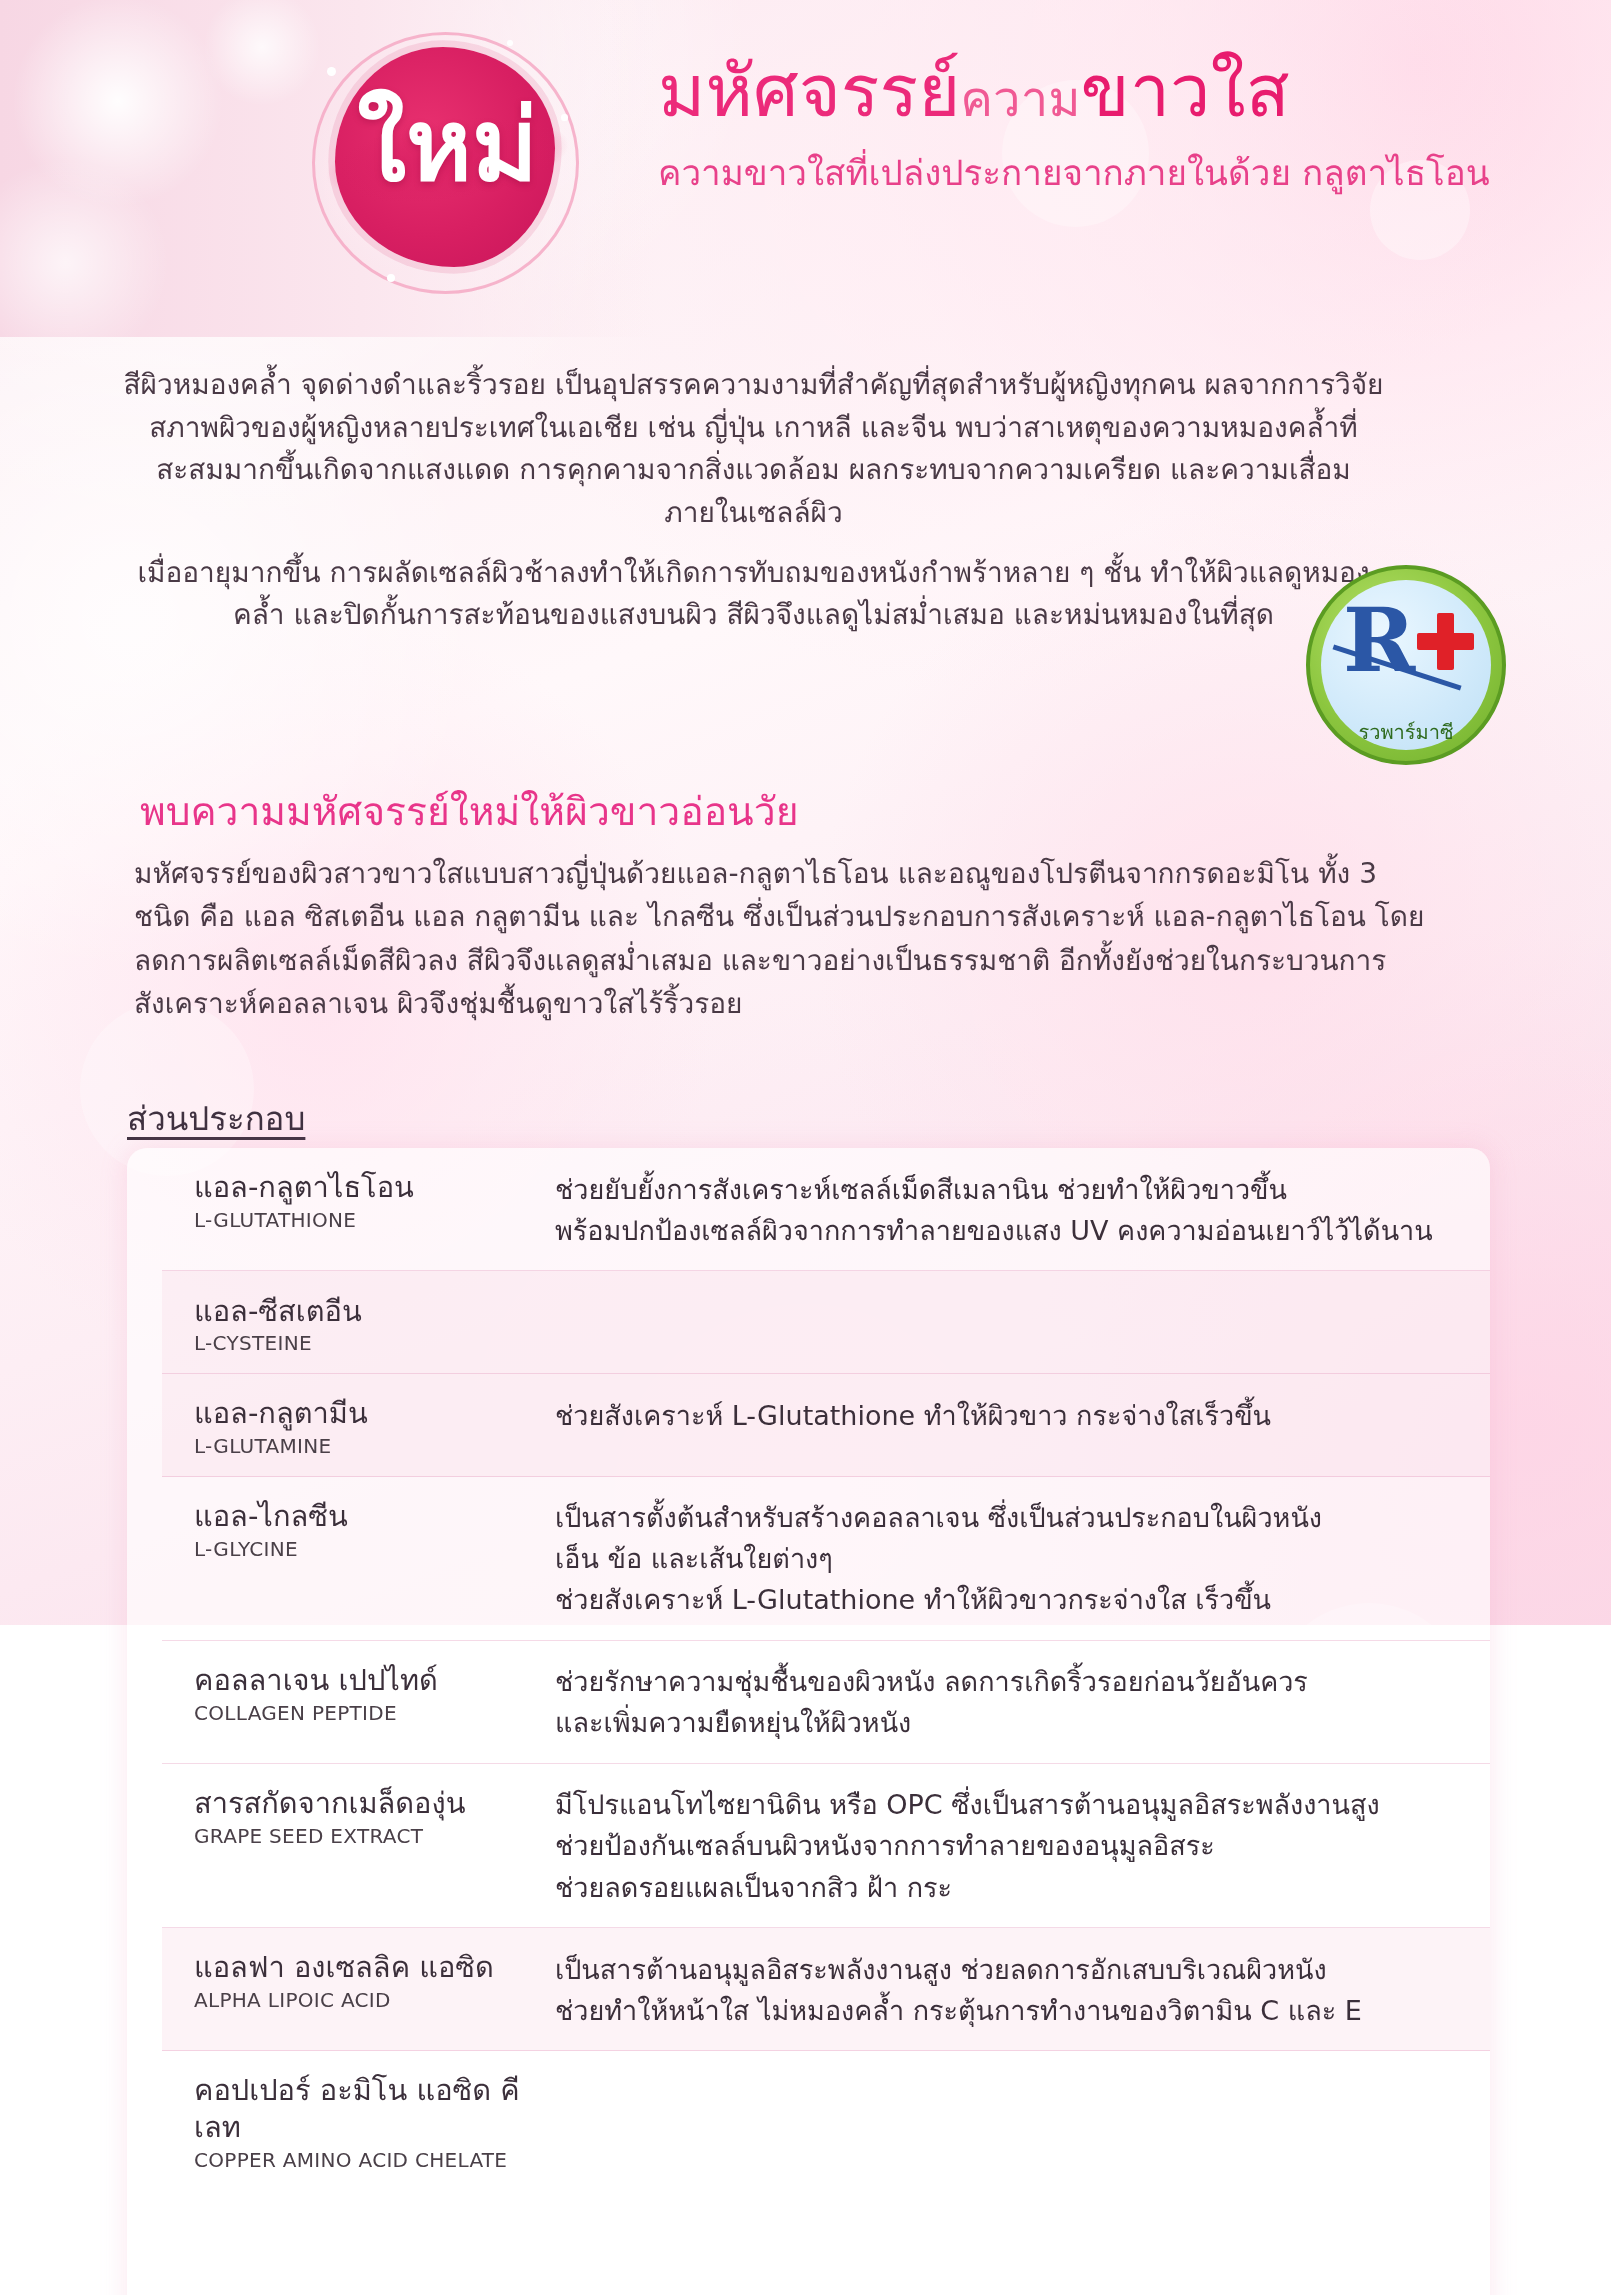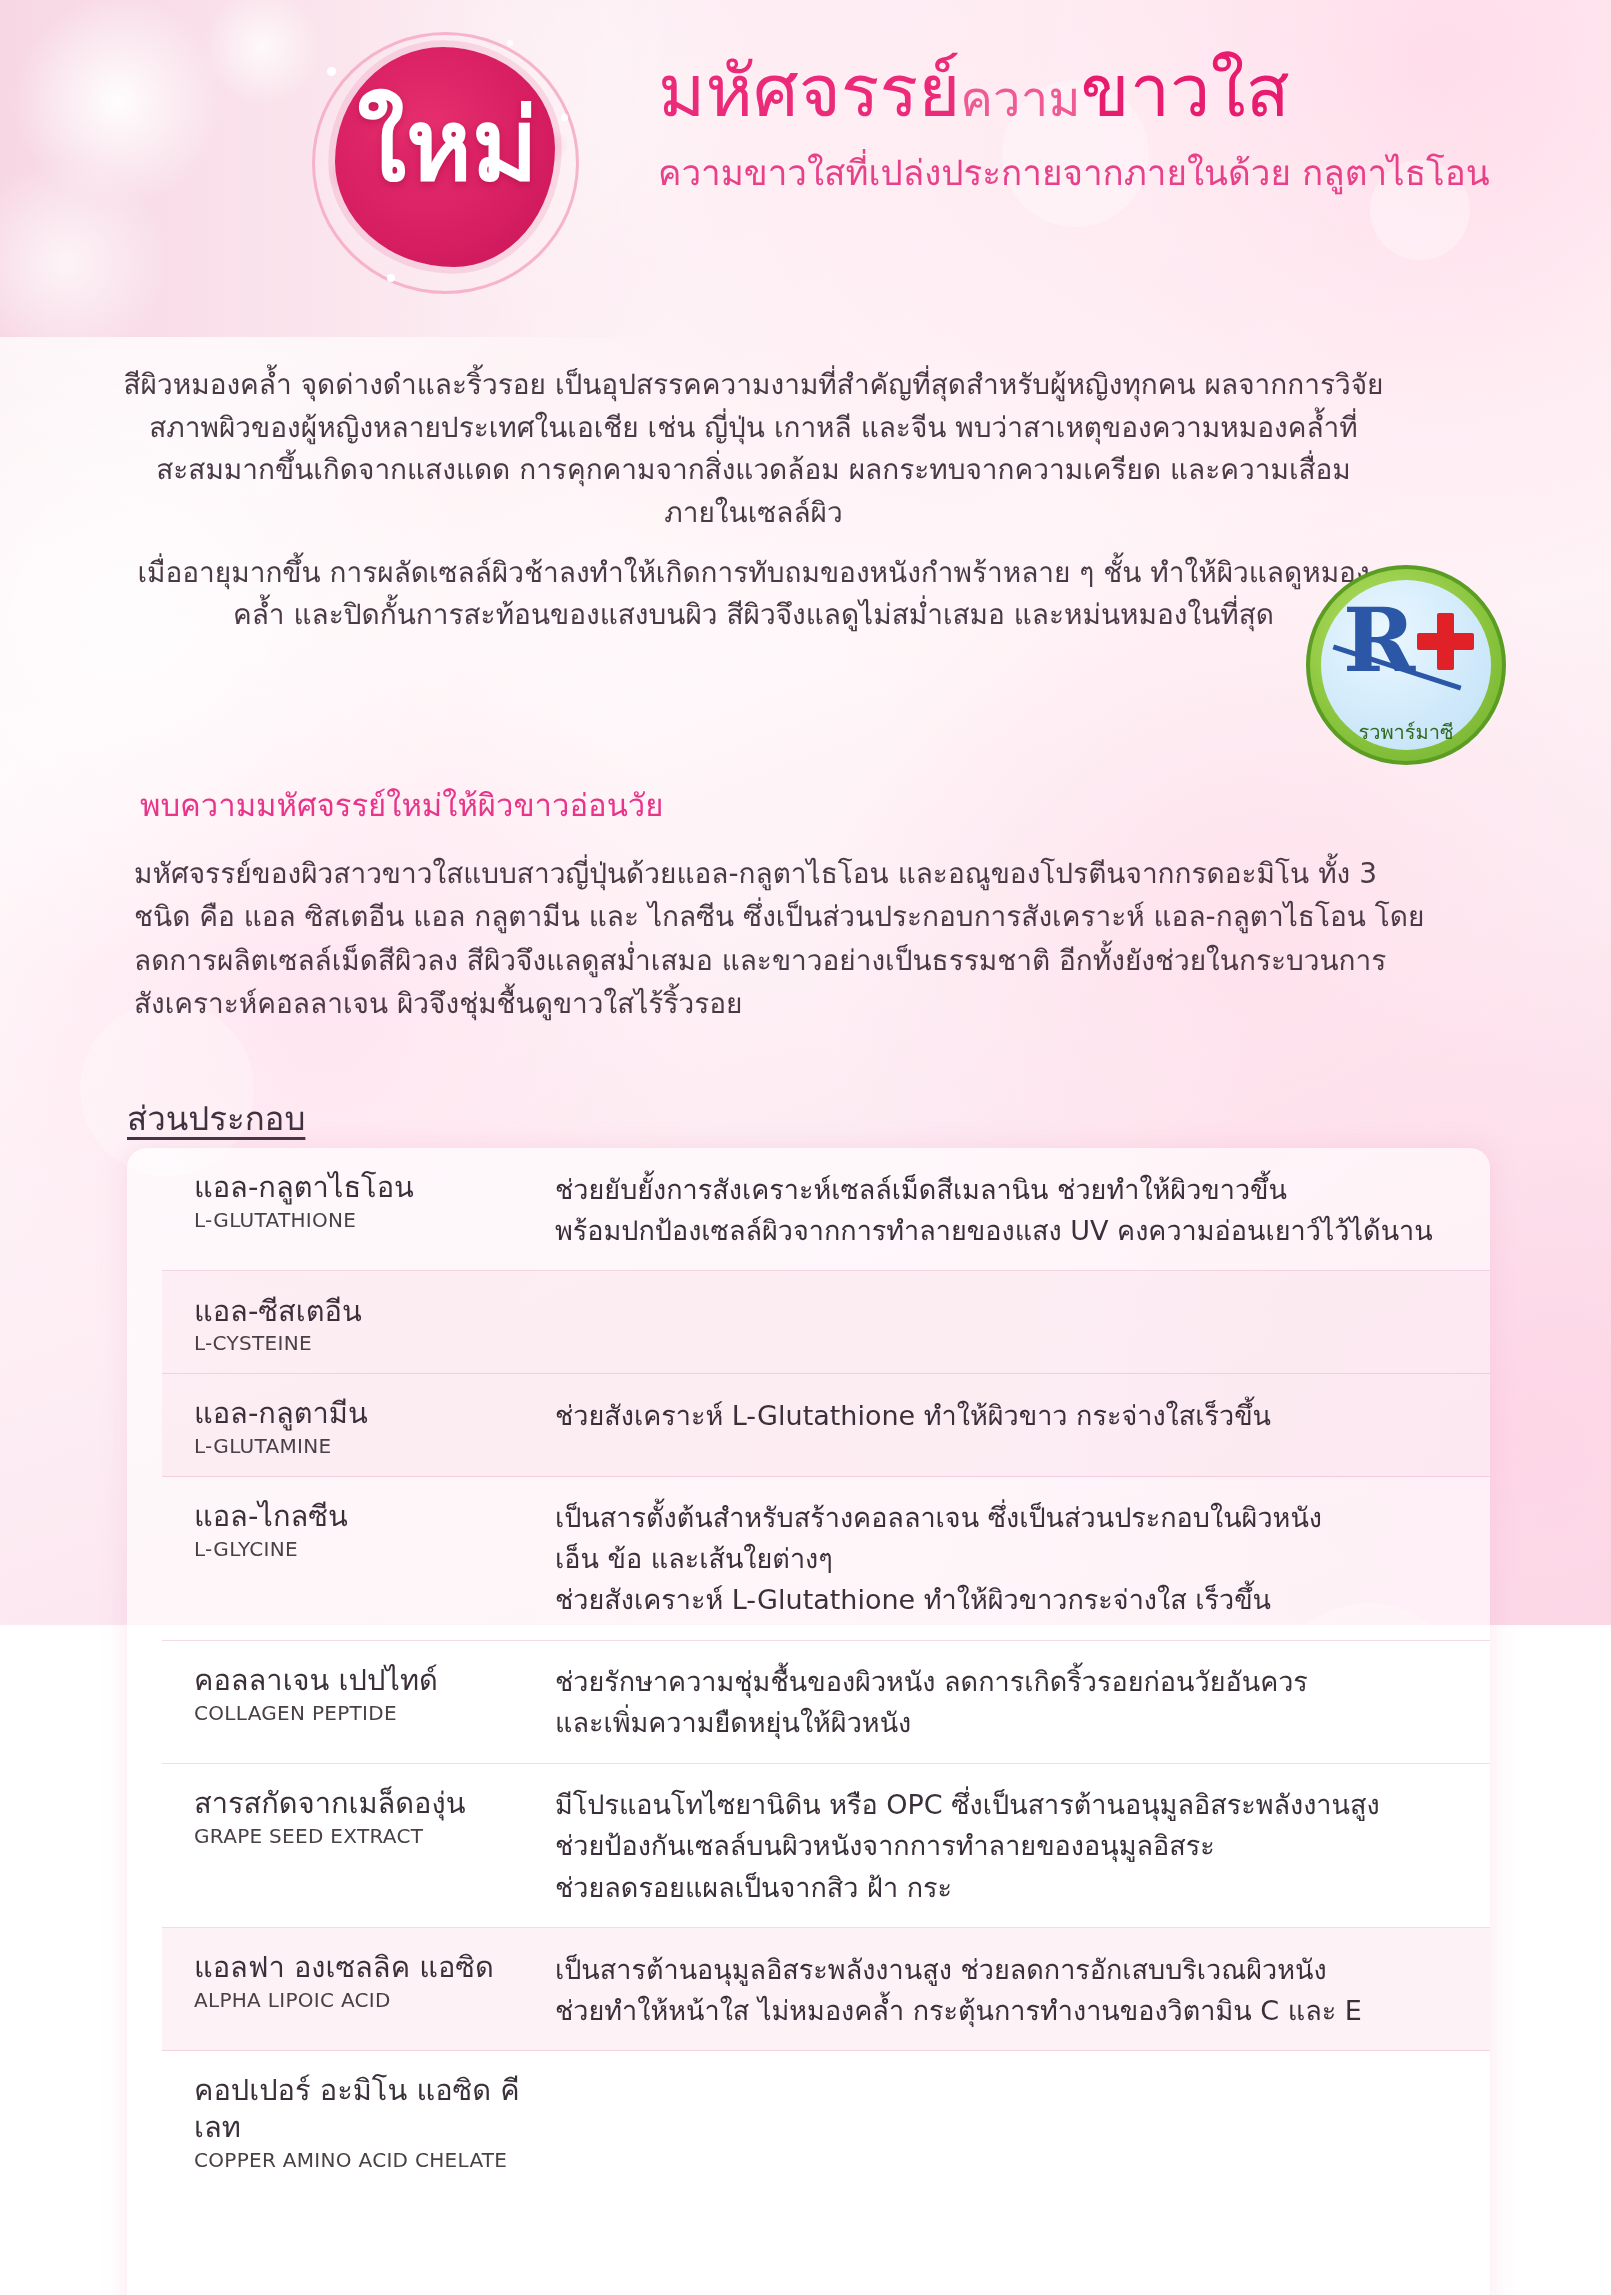--- a/index.html
+++ b/index.html
@@ -149,21 +149,21 @@
   #logo .logo-name {
     position: absolute; left: 0; right: 0; bottom: 17.4px;
     text-align: center;
     font-size: 20px; color: #2f6b1f;
   }
 
   
   #section-heading {
     position: absolute;
     left: 140px; top: 780px;
-    font-size: 31px;
+    font-size: 39px;
     color: #e8358a;
   }
 
   #section-body {
     position: absolute;
     left: 134px; top: 852px;
     width: 1303px;
     color: #4a3a46;
     font-size: 28px;
     line-height: 1.55;

